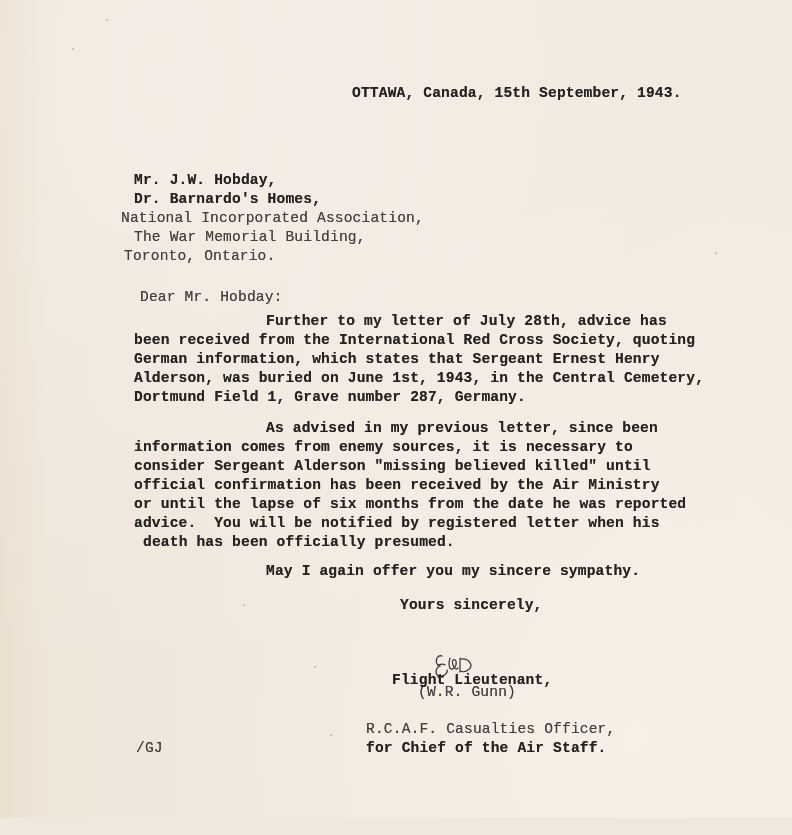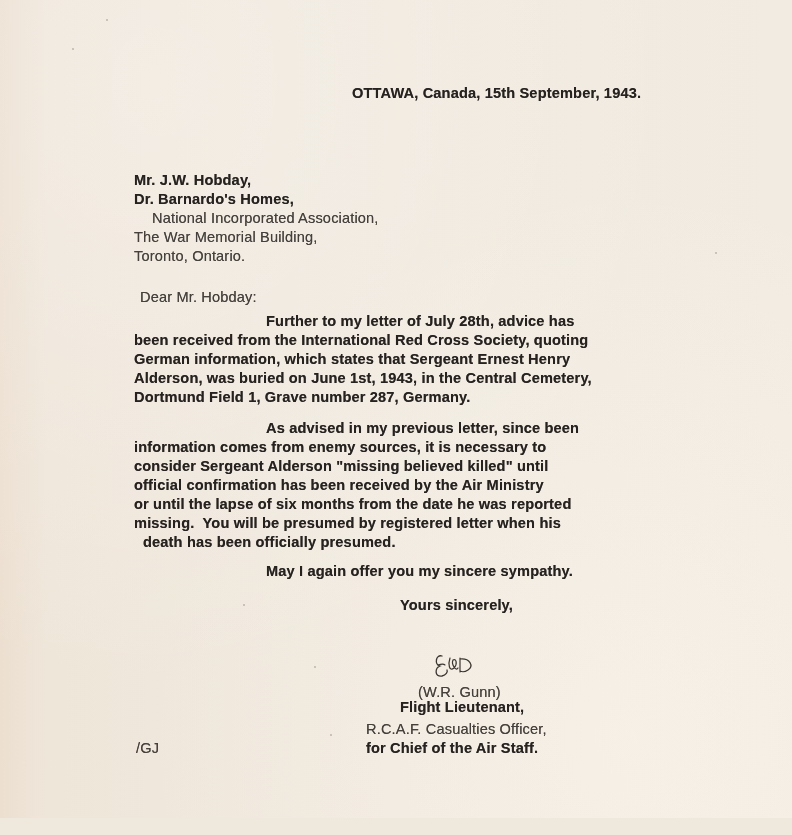--- a/index.html
+++ b/index.html
@@ -13,21 +13,21 @@
       background: #efe8dd;
     }
     .page {
       position: relative;
       width: 792px;
       height: 818px;
       background:
         radial-gradient(ellipse at 20% 10%, rgba(255,255,255,0.25), rgba(255,255,255,0) 60%),
         radial-gradient(ellipse at 80% 90%, rgba(255,250,240,0.35), rgba(255,255,255,0) 55%),
         linear-gradient(90deg, #ecdfd0 0%, #efe6da 6%, #f0e9df 50%, #f2ebe1 100%);
-      font-family: Liberation Sans, sans-serif;
+      font-family: Liberation Mono, monospace;
       color: #2c2825;
       font-size: 14.6px;
       letter-spacing: 0.15px;
     }
     .line {
       position: absolute;
       white-space: pre;
       line-height: 19px;
       text-shadow: 0 0 0.4px rgba(40,36,32,0.6);
     }
@@ -56,58 +56,58 @@
 </head>
 <body>
 
 <div class="page">
 
   <div class="line bold" style="left:352px; top:84px;">OTTAWA, Canada, 15th September, 1943.</div>
 
   <div>
     <div class="line bold" style="left:134px; top:171px;">Mr. J.W. Hobday,</div>
     <div class="line bold" style="left:134px; top:190px;">Dr. Barnardo's Homes,</div>
-    <div class="line faint" style="left:152px; top:209px;text-align:right;">National Incorporated Association,</div>
+    <div class="line faint" style="left:121px; top:209px;text-align:right;">National Incorporated Association,</div>
     <div class="line faint" style="left:134px; top:228px;">The War Memorial Building,</div>
-    <div class="line faint" style="left:134px; top:247px;">Toronto, Ontario.</div>
+    <div class="line faint" style="left:124px; top:247px;">Toronto, Ontario.</div>
   </div>
 
   <div class="line faint" style="left:140px; top:281px;margin-top:7px;">Dear Mr. Hobday:</div>
 
   <div>
     <div class="line bold" style="left:266px; top:312px;">Further to my letter of July 28th, advice has</div>
     <div class="line bold" style="left:134px; top:331px;">been received from the International Red Cross Society, quoting</div>
     <div class="line bold" style="left:134px; top:350px;">German information, which states that Sergeant Ernest Henry</div>
     <div class="line bold" style="left:134px; top:369px;">Alderson, was buried on June 1st, 1943, in the Central Cemetery,</div>
     <div class="line bold" style="left:134px; top:388px;">Dortmund Field 1, Grave number 287, Germany.</div>
   </div>
 
   <div>
     <div class="line bold" style="left:266px; top:419px;">As advised in my previous letter, since been</div>
     <div class="line bold" style="left:134px; top:438px;">information comes from enemy sources, it is necessary to</div>
     <div class="line bold" style="left:134px; top:457px;">consider Sergeant Alderson "missing believed killed" until</div>
     <div class="line bold" style="left:134px; top:476px;">official confirmation has been received by the Air Ministry</div>
     <div class="line bold" style="left:134px; top:495px;">or until the lapse of six months from the date he was reported</div>
-    <div class="line bold" style="left:134px; top:514px;">missing.  You will be presumed by registered letter when his</div>
+    <div class="line bold" style="left:134px; top:514px;">advice.  You will be notified by registered letter when his</div>
     <div class="line bold" style="left:134px; top:533px;margin-left:9px;">death has been officially presumed.</div>
   </div>
 
   <div class="line bold" style="left:400px; top:596px;">Yours sincerely,</div>
   <div class="line bold" style="left:266px; top:562px;">May I again offer you my sincere sympathy.</div>
 
   <svg class="signature" viewBox="0 0 48 30">
     <path d="M10 6 C4 4 2 14 8 16 C3 18 2 27 10 26 C14 25 16 22 15 20" fill="none" stroke="#3a3530" stroke-width="1.3" stroke-linecap="round"></path>
     <path d="M6 15 C9 14 12 14 13 15" fill="none" stroke="#3a3530" stroke-width="1.1" stroke-linecap="round"></path>
     <path d="M18 8 C16 14 17 22 22 18 C26 14 24 8 21 10 C19 14 24 22 26 18" fill="none" stroke="#3a3530" stroke-width="1.2" stroke-linecap="round"></path>
     <path d="M28 8 L28 22 M28 9 C38 8 42 16 36 20 C33 22 30 22 28 21" fill="none" stroke="#3a3530" stroke-width="1.2" stroke-linecap="round"></path>
   </svg>
 
   <div>
     <div class="line faint" style="left:418px; top:683px;">(W.R. Gunn)</div>
-    <div class="line bold" style="left:392px; top:698px;margin-left:8px;">Flight Lieutenant,</div>
+    <div class="line bold" style="left:392px; top:671px;">Flight Lieutenant,</div>
     <div class="line faint" style="left:366px; top:720px;">R.C.A.F. Casualties Officer,</div>
     <div class="line bold" style="left:366px; top:739px;">for Chief of the Air Staff.</div>
   </div>
 
   <div class="line faint" style="left:136px; top:739px;">/GJ</div>
 
   <div class="speck" style="left:106px; top:19px;"></div>
   <div class="speck" style="left:72px; top:48px;"></div>
   <div class="speck" style="left:243px; top:604px;"></div>
   <div class="speck" style="left:715px; top:252px;"></div>

